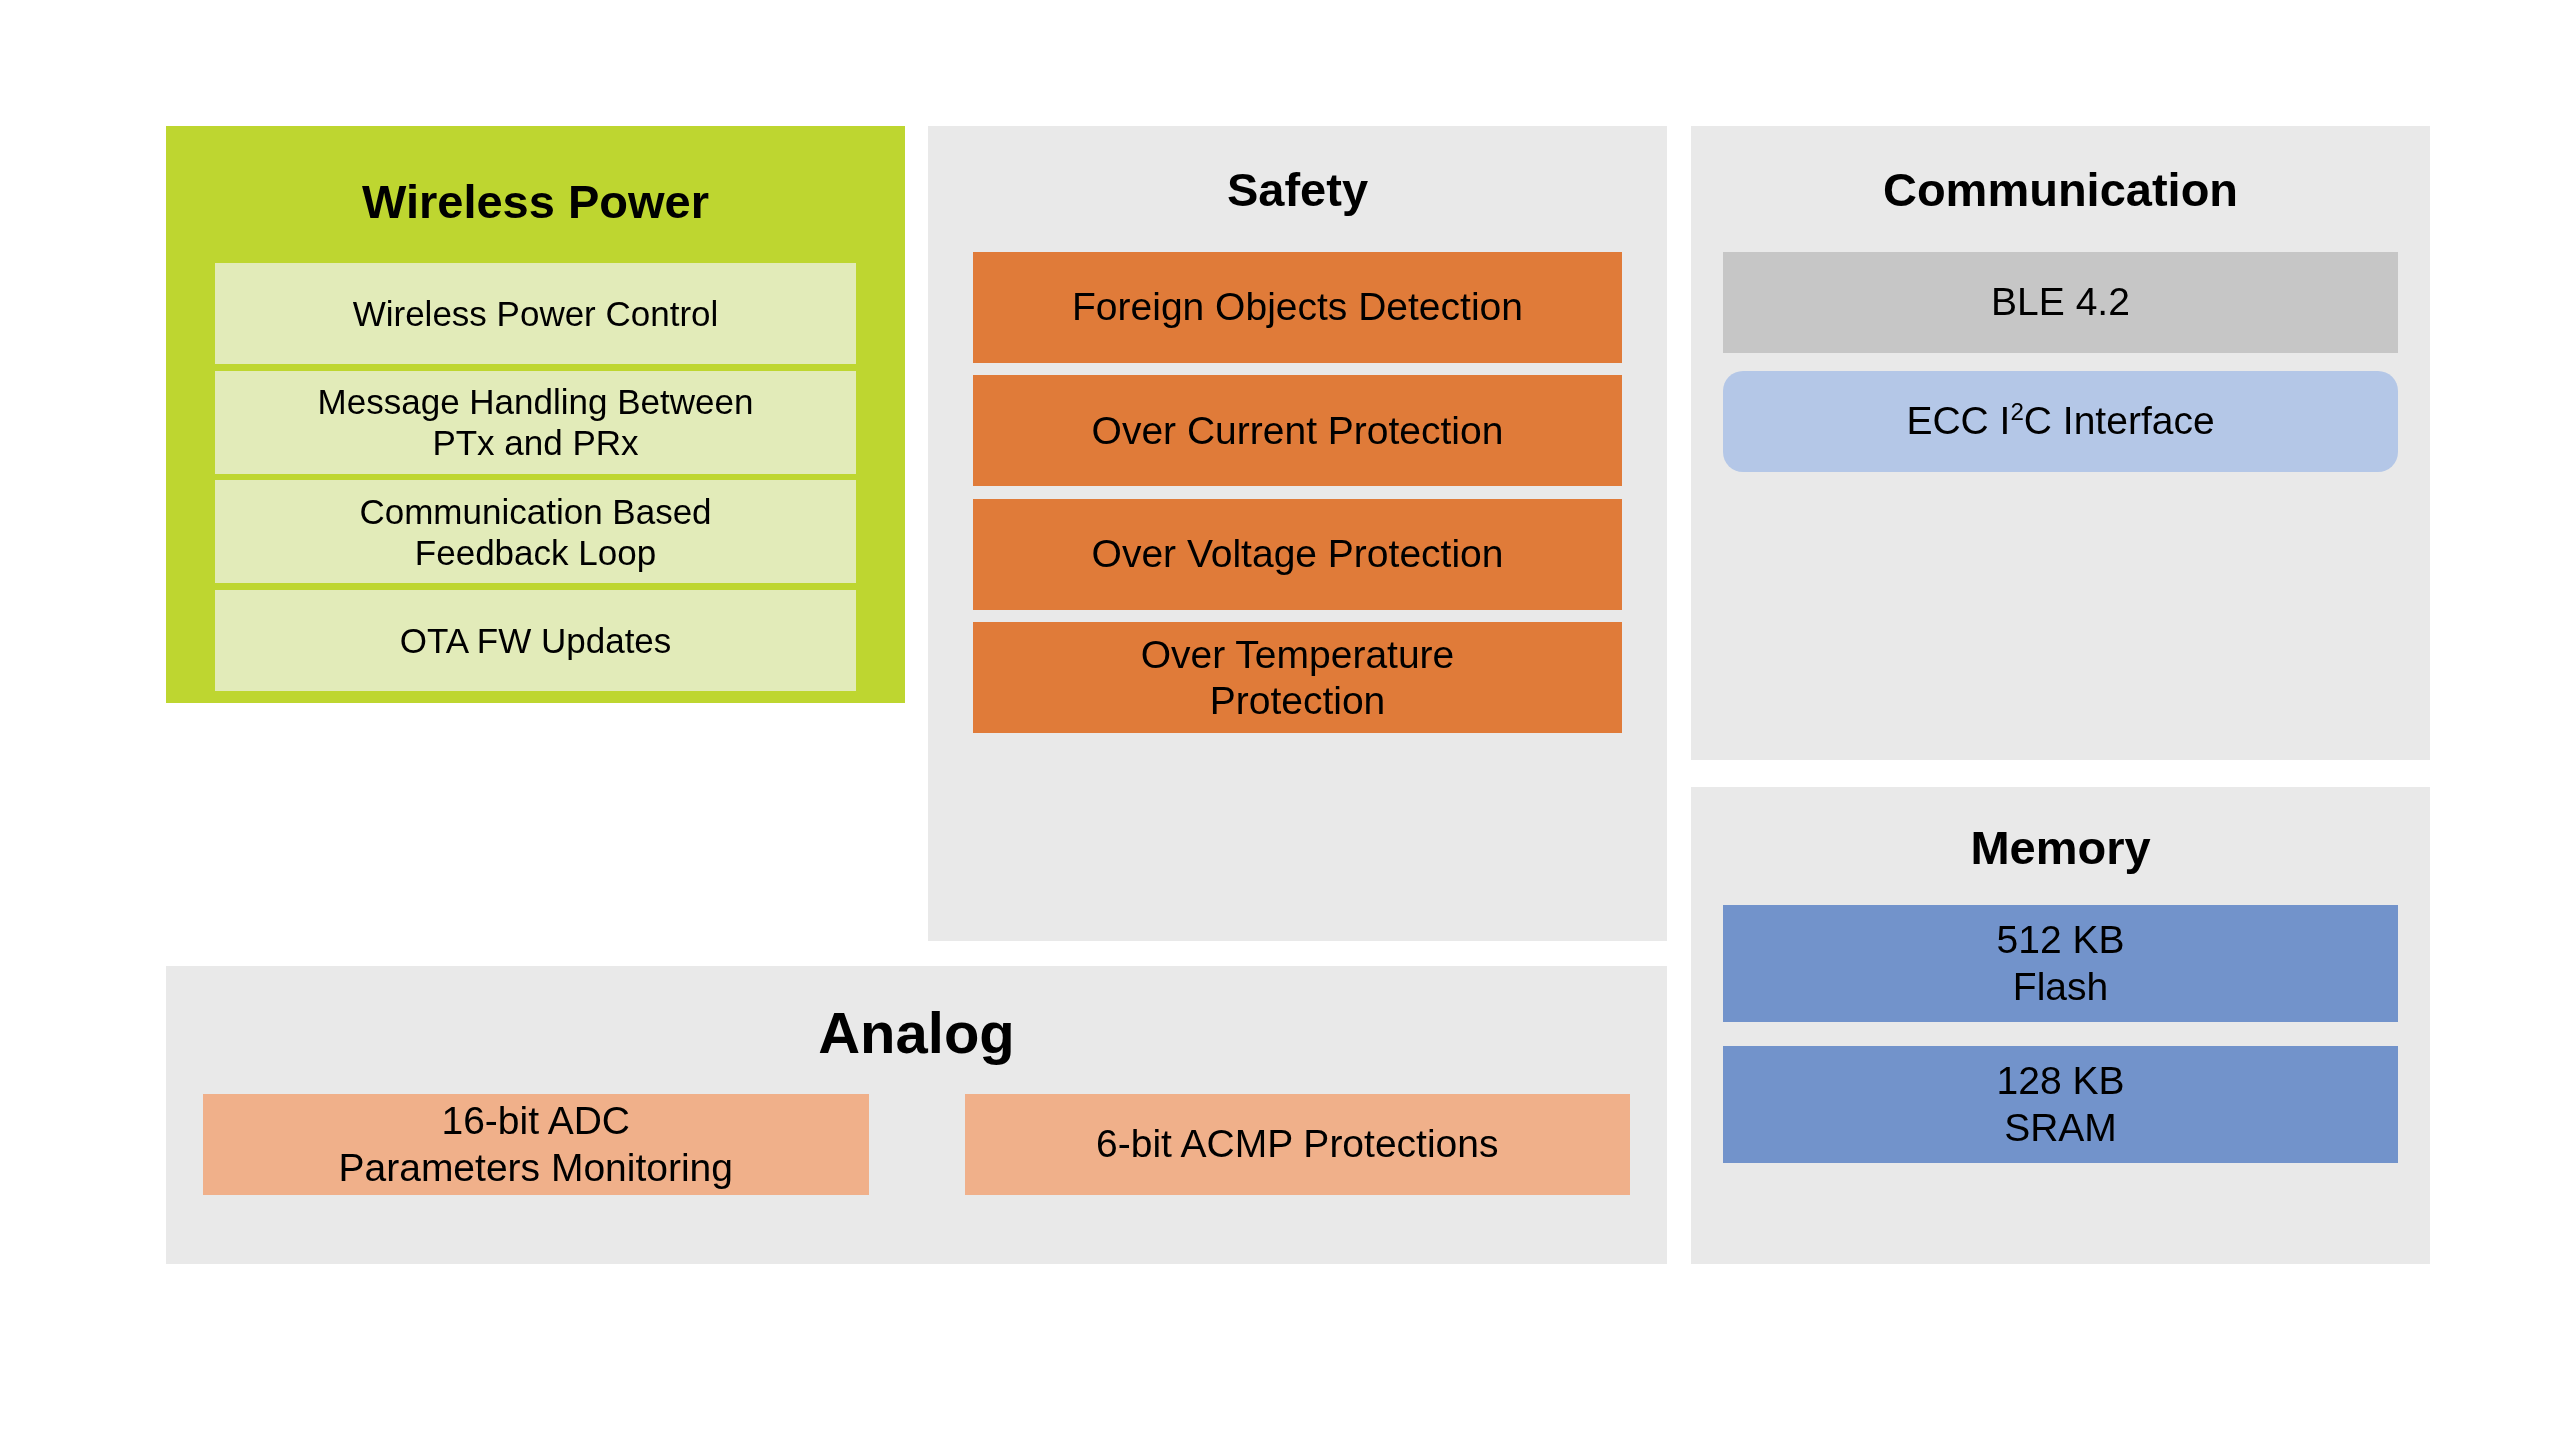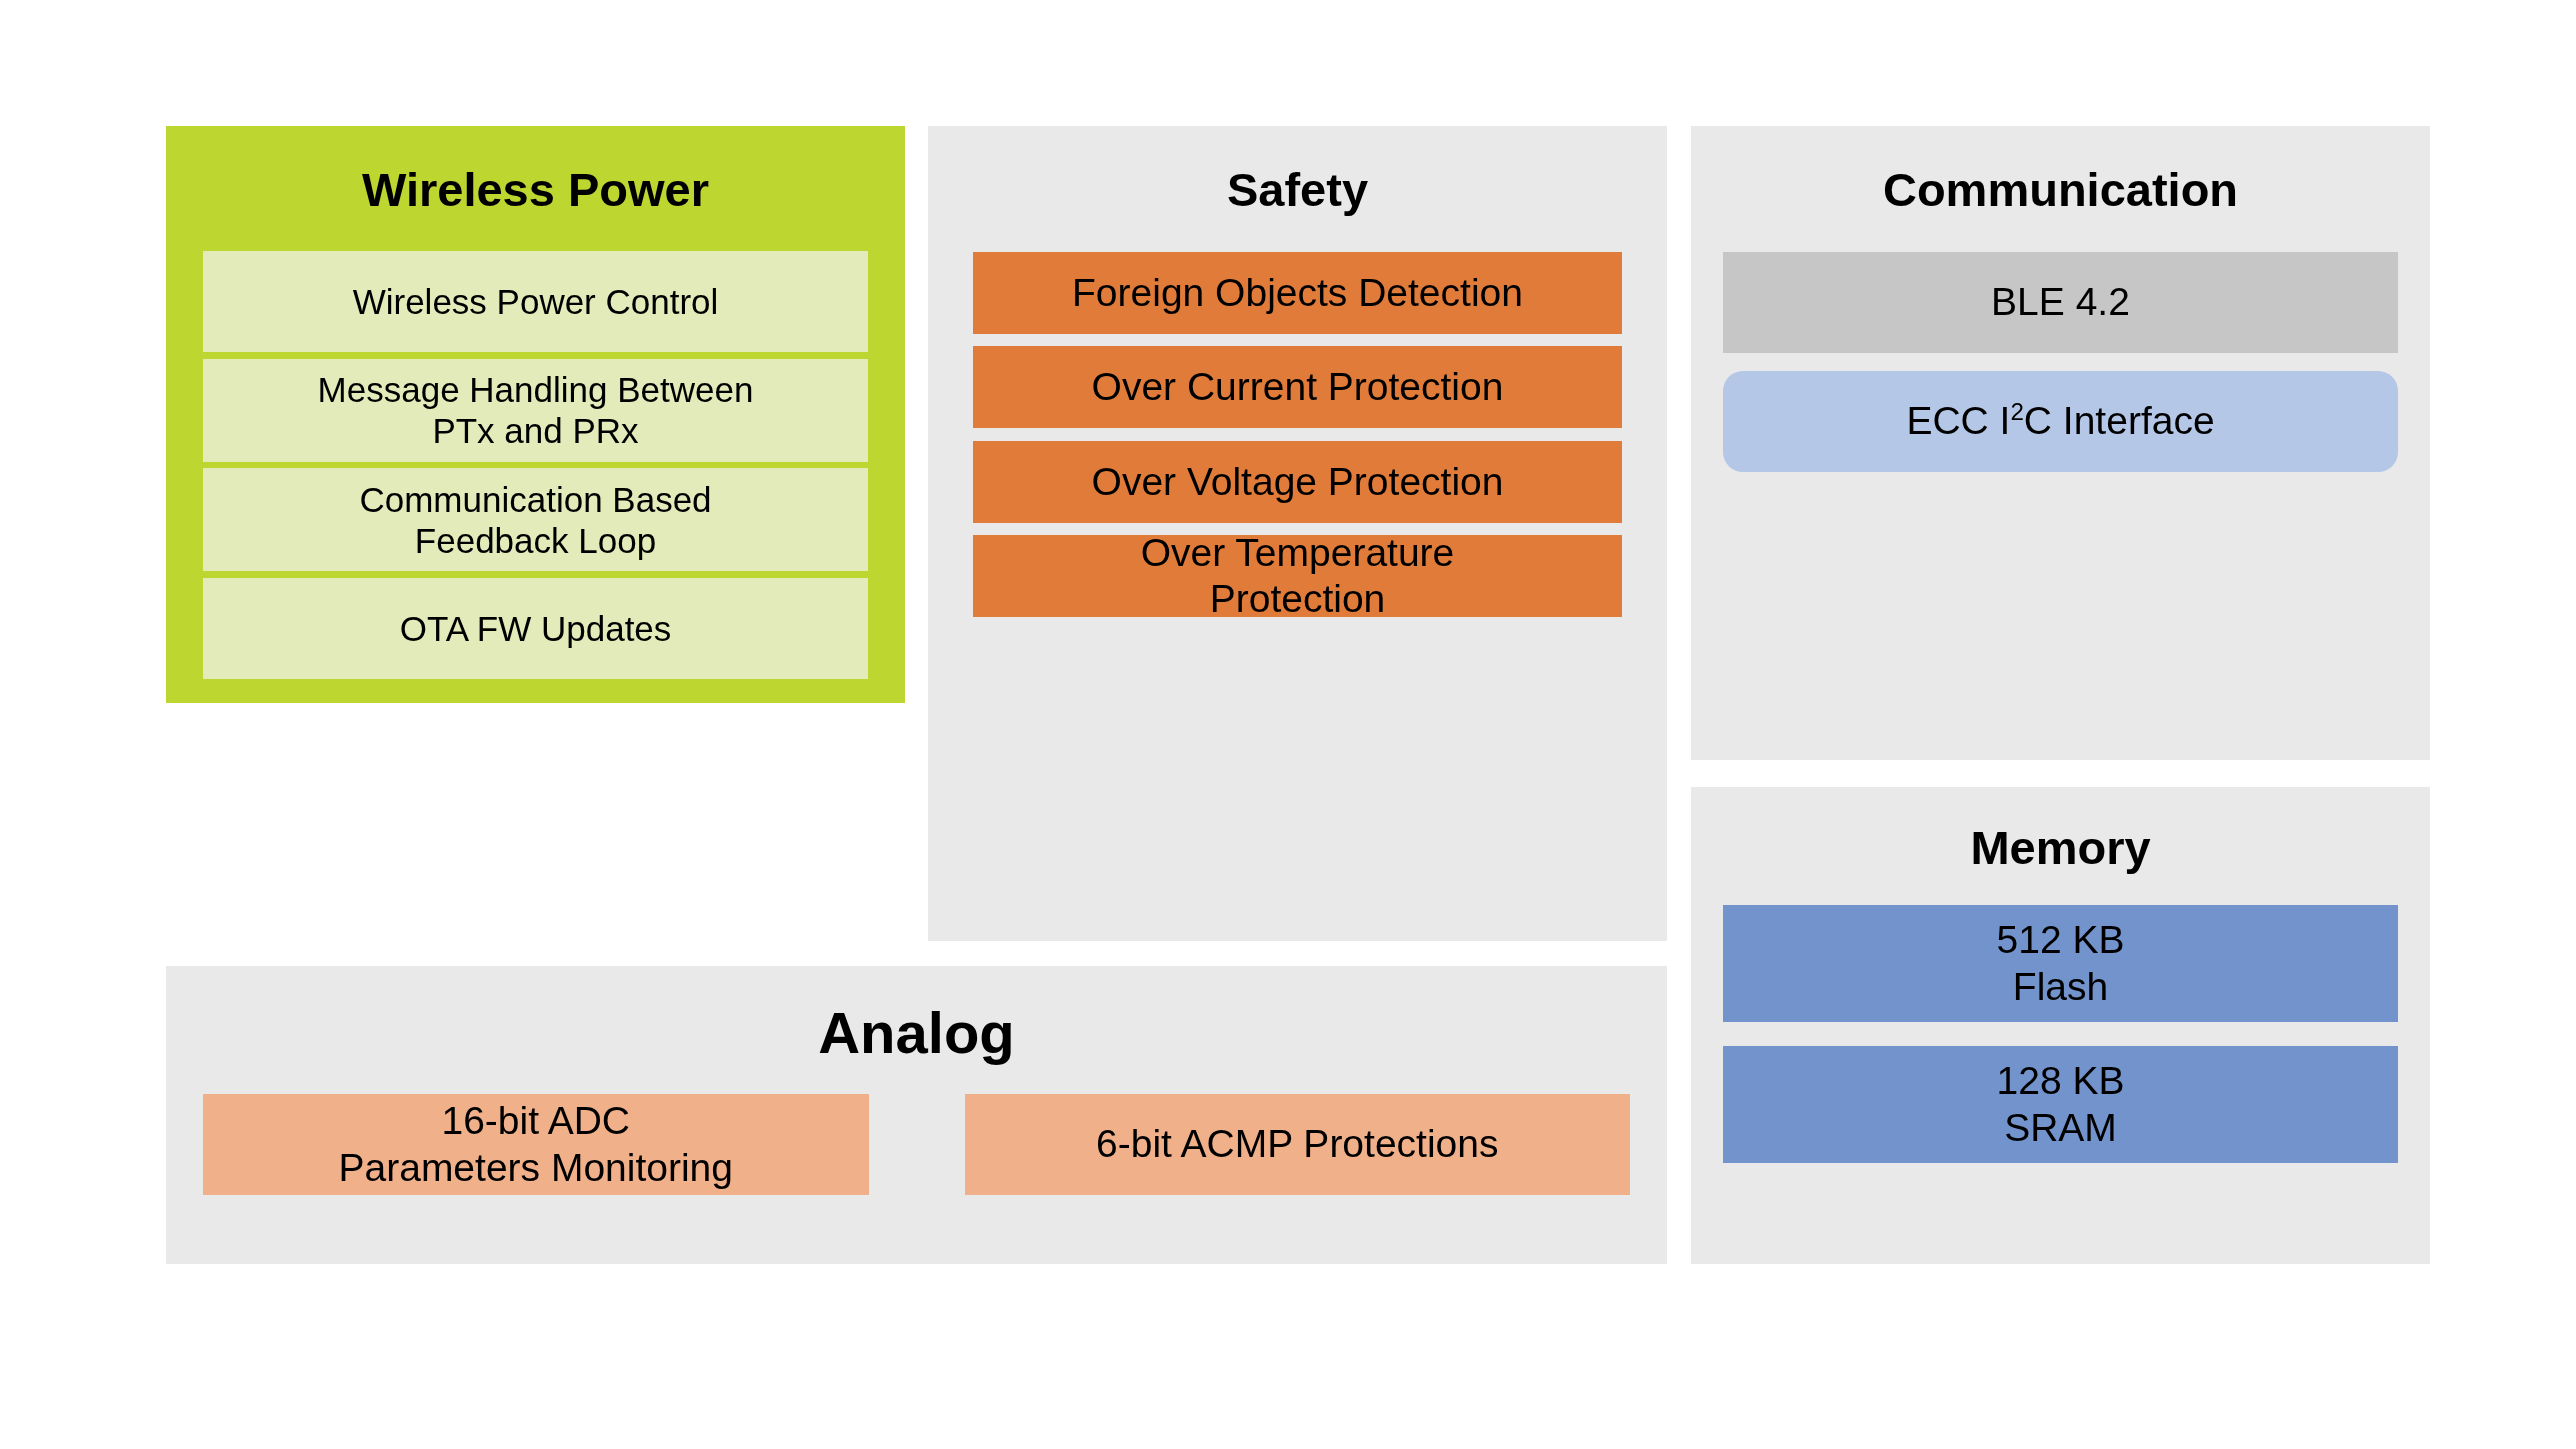--- a/index.html
+++ b/index.html
@@ -48,21 +48,22 @@
     color: #000000;
     line-height: 1.18;
   }
   .card-label { display: block; white-space: pre-line; }
 
   
   #panel-wireless-power {
     left: 166px;  top: 126px;
     width: 739px; height: 577px;
     background: #bed630;
-    padding: 0;
+    padding: 12px;
+    justify-content: flex-end;
   }
   #panel-wireless-power .panel-title {
     font-size: 47px;
     margin-top: 40px;
     margin-bottom: 0;
   }
   #panel-wireless-power .cards {
     margin: 38px 37px 0 37px;
     display: flex;
     flex-direction: column;
@@ -89,21 +90,21 @@
   }
   #panel-safety .cards {
     margin: 39px 45px 0 45px;
     display: flex;
     flex-direction: column;
     gap: 12.4px;
   }
   #panel-safety .card {
     background: #e07b39;
     font-size: 39px;
-    height: 82px;
+    height: 111px;
   }
 
   
   #panel-communication {
     left: 1691px; top: 126px;
     width: 739px; height: 634px;
     background: #e9e9e9;
   }
   #panel-communication .panel-title {
     font-size: 47px;

